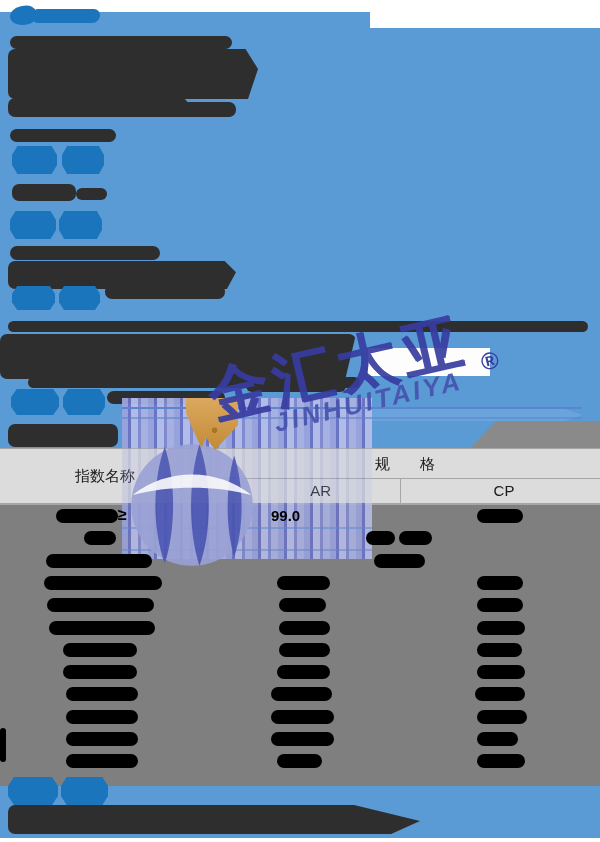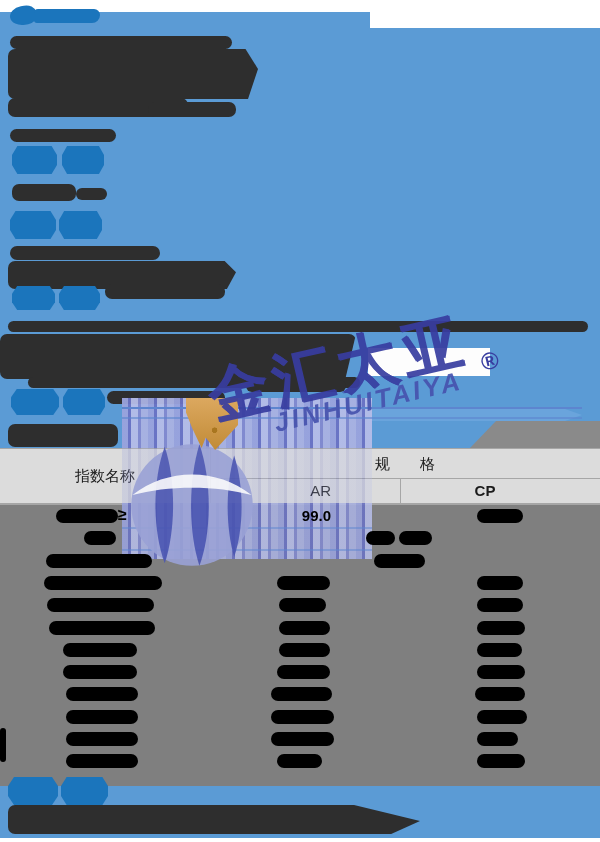--- a/index.html
+++ b/index.html
@@ -27,21 +27,21 @@
   .blob-dark{background:#2e2e2e;border-radius:7px;}
   .blob-black{background:#000000;border-radius:9px;}
   .blob-blue{background:#1b75bc;
           clip-path:polygon(12% 0,88% 0,100% 32%,100% 68%,88% 100%,12% 100%,0 68%,0 32%);}
   
   .tbl-header-band{left:0;top:448px;width:600px;height:55px;background:#dcdcdc;}
   .tbl-line{background:#a6a6a6;}
   .hdr-text{color:#1a1a1a;font-size:15px;text-align:center;
           font-family:"Liberation Sans", sans-serif;}
   .cell-pill{background:#000000;border-radius:8px;}
-  .cell-value{color:#000000;font-size:15px;font-weight:bold;text-align:right;}
+  .cell-value{color:#000000;font-size:15px;font-weight:bold;text-align:left;}
   .cell-suffix{color:#000000;font-size:16px;font-weight:bold;}
   
   .wm-stripes{background:repeating-linear-gradient(90deg,
           #9aa3dd 0 6px,#6a72c4 6px 9px,#b6bde8 9px 16px,#8289cf 16px 19px,#aab2e2 19px 26px);}
   .wm-a{left:122px;top:398px;width:250px;height:50px;opacity:.95;}
   .wm-b{left:122px;top:448px;width:250px;height:55px;opacity:.25;}
   .wm-c{left:122px;top:503px;width:250px;height:56px;opacity:.88;}
   .wm-line{position:absolute;background:#5d85cf;height:2px;}
   .wm-text{left:212px;top:368px;width:330px;transform:rotate(-13deg);
           transform-origin:left center;opacity:.92;}
@@ -113,21 +113,21 @@
   <div class="abs tbl-header-band"></div>
   <div class="abs tbl-line" style="left:0;top:448px;width:600px;height:1px;"></div>
   <div class="abs tbl-line" style="left:210px;top:448px;width:1px;height:55px;"></div>
   <div class="abs tbl-line" style="left:400px;top:478px;width:1px;height:25px;"></div>
   <div class="abs tbl-line" style="left:210px;top:478px;width:390px;height:1px;"></div>
   <div class="abs tbl-line" style="left:0;top:503px;width:600px;height:2px;"></div>
 
   <div class="abs hdr-text" style="left:330px;top:455px;width:150px;">规  格</div>
   <div class="abs hdr-text" style="left:40px;top:467px;width:130px;">指数名称</div>
   <div class="abs hdr-text" style="left:271px;top:482px;width:60px;text-align:right;">AR</div>
-  <div class="abs hdr-text" style="left:455px;top:482px;width:60px;font-weight:bold;">CP</div>
+  <div class="abs hdr-text" style="left:474px;top:482px;width:60px;">CP</div>
 
   <div class="abs wm-stripes wm-a"></div>
   <div class="abs wm-stripes wm-b"></div>
   <div class="abs wm-stripes wm-c"></div>
   <div class="wm-line" style="left:122px;top:407px;width:460px;"></div>
   <div class="wm-line" style="left:122px;top:417px;width:460px;opacity:.6;"></div>
   <div class="wm-line" style="left:122px;top:527px;width:250px;opacity:.5;"></div>
   <div class="wm-line" style="left:122px;top:549px;width:250px;opacity:.5;"></div>
 
   <svg class="abs globe" viewBox="0 0 100 100">

